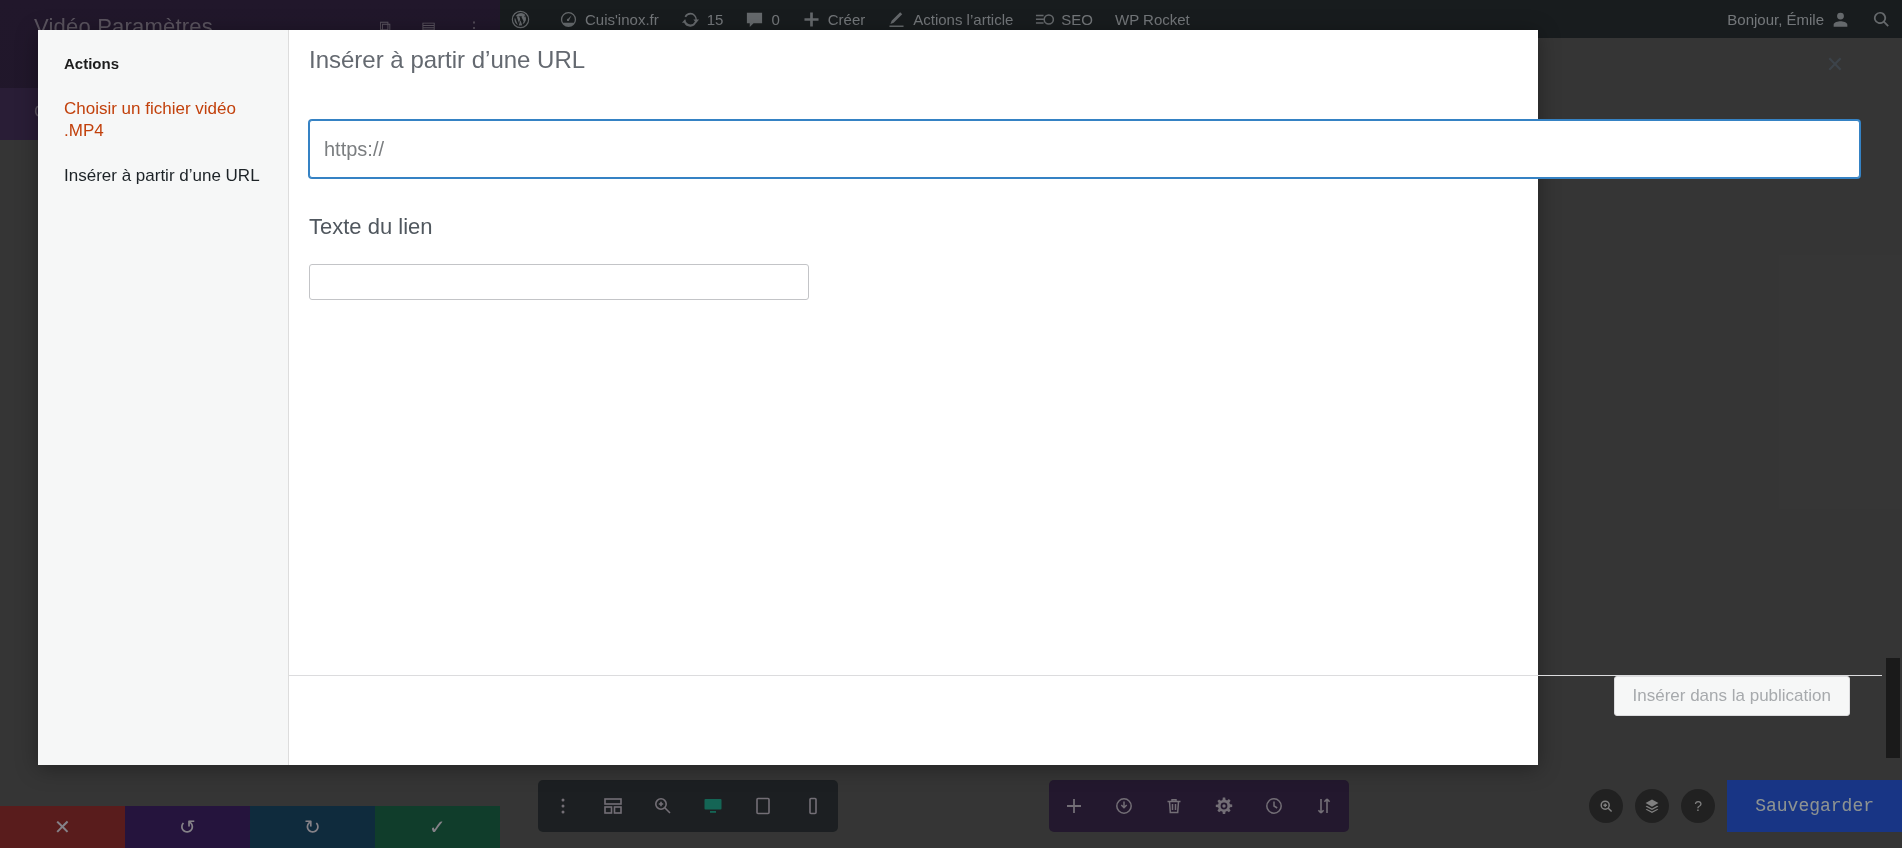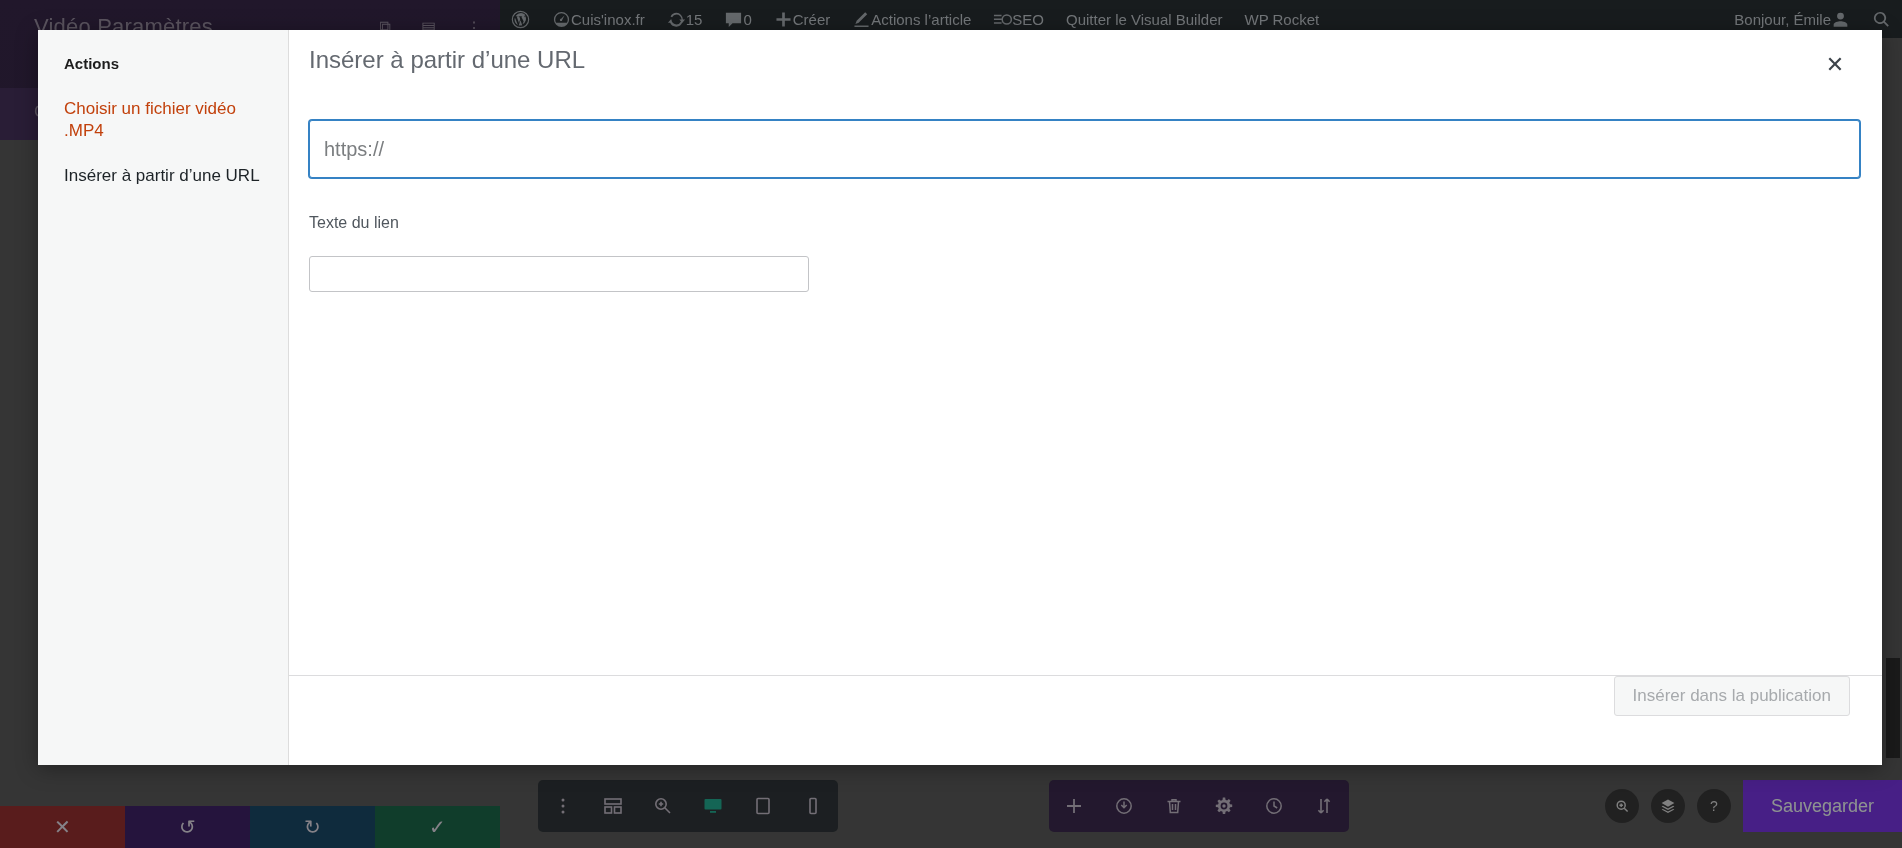--- a/index.html
+++ b/index.html
@@ -33,21 +33,21 @@
     position: absolute; left: 34px; top: 14px; font-size: 17px; color: #8f8497;
   }
 
   
   #adminbar {
     position: absolute; left: 500px; top: 0; right: 0; height: 38px;
     background: #1d2327; display: flex; align-items: center;
     color: #b9bfc4; font-size: 15px; z-index: 5;
   }
   #adminbar .ab-item {
-    display: flex; align-items: center; 
+    display: flex; align-items: center; gap: 7px;
     padding: 0 11px; height: 38px; white-space: nowrap;
   }
   #adminbar .ab-spacer { flex: 1; }
   .ab-ico { display: inline-block; width: 19px; height: 19px; opacity: .85; }
   .ab-ico svg { width: 19px; height: 19px; fill: #b9bfc4; display:block; }
 
   
   #bottom-colorbar {
     position: absolute; left: 0; bottom: 0; width: 500px; height: 42px;
     display: flex; z-index: 6;
@@ -74,31 +74,31 @@
     display: flex; align-items: center; gap: 12px; z-index: 6;
     padding-right: 0;
   }
   .round-btn {
     width: 34px; height: 34px; border-radius: 50%;
     background: #2c2c2c; display: flex; align-items: center;
     justify-content: center; color: #cfcfcf; font-size: 14px;
   }
   .round-btn svg { width: 16px; height: 16px; }
   #save-btn {
-    height: 52px; padding: 0 28px; background: #6d28d9; color: #e7f0ec;
+    height: 52px; padding: 0 28px; background: #1d4ed8; color: #e7f0ec;
     display: flex; align-items: center; font-size: 18px; border: 0;
-    font-family: Liberation Sans, sans-serif;
+    font-family: Liberation Mono, monospace;
   }
 
   
   #overlay { position: absolute; inset: 0; background: rgba(20,20,20,.42); z-index: 10; }
 
   
   #modal {
-    position: absolute; left: 38px; top: 30px; width: 1844px; height: 735px;
+    position: absolute; left: 38px; top: 30px; width: 1500px; height: 735px;
     background: #fff; z-index: 20; display: flex;
     box-shadow: 0 3px 20px rgba(0,0,0,.35);
   }
   #modal-sidebar {
     width: 251px; background: #f6f7f7; border-right: 1px solid #dddddd;
     padding: 25px 22px 0 26px; flex-shrink: 0;
   }
   .sidebar-heading {
     font-size: 15px; font-weight: bold; color: #1d1d1d; margin-bottom: 26px;
   }
@@ -126,21 +126,21 @@
   #url-input {
     display: block; width: 1551px; height: 58px;
     border: 1px solid #3582c4; border-radius: 3px;
     padding: 0 14px; font-size: 20px; color: #7f1d1d;
     font-family: inherit; outline: none;
     box-shadow: 0 0 0 1px #3582c4;
   }
   #url-input::placeholder { color: #7b7e80; }
   .field-label {
     display: block; margin-top: 36px; margin-bottom: 24px;
-    font-size: 16px; color: #50575e;
+    font-size: 22px; color: #50575e;
   }
   #link-text-input {
     display: block; width: 500px; height: 36px;
     border: 1px solid #c3c4c7; border-radius: 3px;
     padding: 0 9px; font-size: 15px; color: #1d2327;
     font-family: inherit; outline: none; background: #fff;
   }
   #modal-footer {
     height: 90px; border-top: 1px solid #dcdcde;
     display: flex; align-items: flex-start; justify-content: flex-end;
@@ -232,23 +232,20 @@
 
     <div class="ab-item">
       <span class="ab-ico">
         <svg viewBox="0 0 20 20">
             <path d="M1 5h8v1.6H1zm0 4h8v1.6H1zm0 4h8v1.6H1zm13.5-8.6a5.6 5.6 0 1 0 0 11.2 5.6 5.6 0 0 0 0-11.2zm0 1.6a4 4 0 1 1 0 8 4 4 0 0 1 0-8z"></path>
           </svg>
       </span>
       <span>SEO</span>
     </div>
 
-    <div class="ab-item">
-      <span>Quitter le Visual Builder</span>
-    </div>
 
     <div class="ab-item">
       <span>WP Rocket</span>
     </div>
 
     <div class="ab-spacer"></div>
 
     <div class="ab-item">
       <span>Bonjour, Émile</span>
       <span class="ab-ico">

